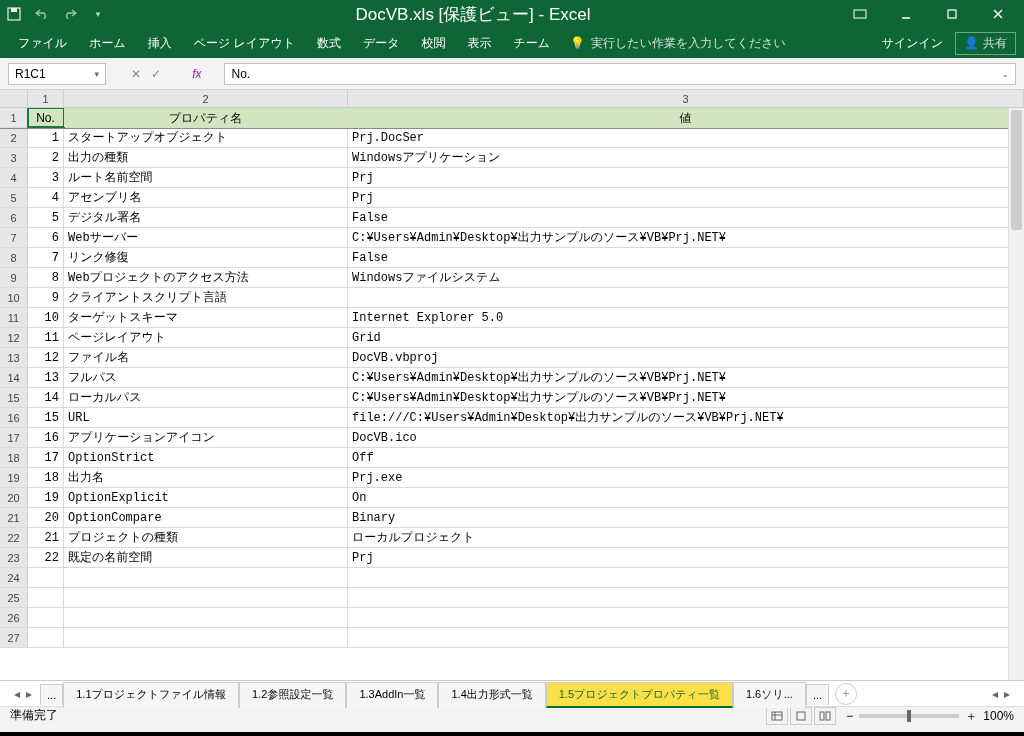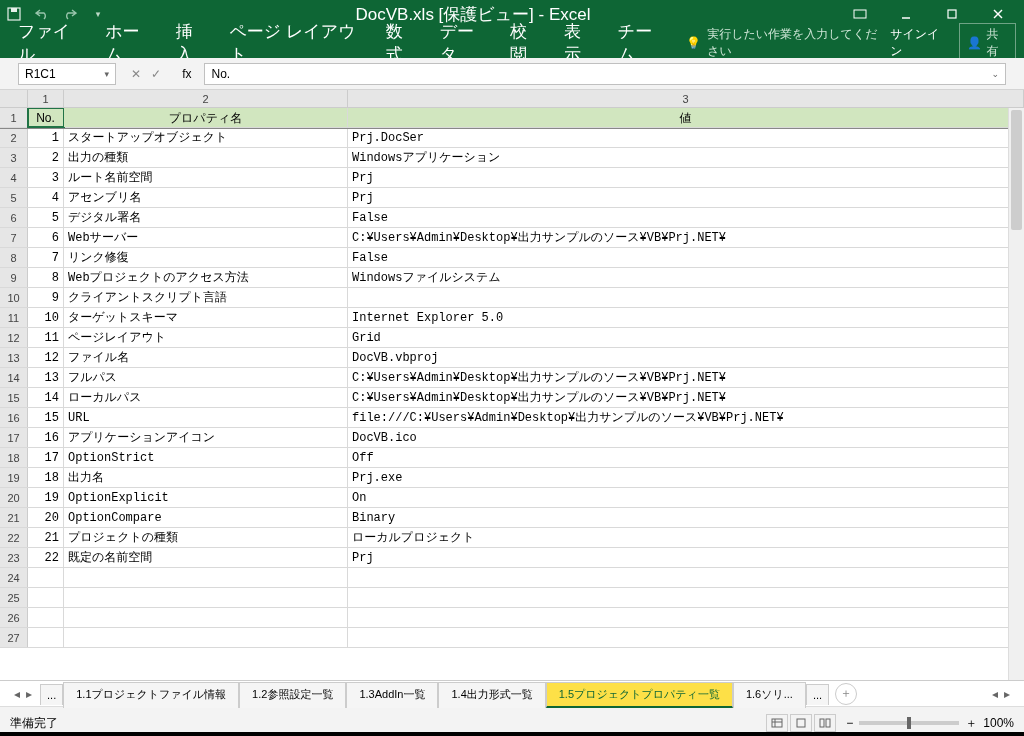--- a/index.html
+++ b/index.html
@@ -4,29 +4,29 @@
 <style>
 * { margin: 0; padding: 0; box-sizing: border-box; font-family: "Meiryo", "Yu Gothic", sans-serif; font-size: 12px; }
 body { background: #fff; width: 1024px; height: 736px; overflow: hidden; display: flex; flex-direction: column; }
 .titlebar { background: #0e6635; color: #fff; height: 28px; display: flex; align-items: center; padding: 0 6px; }
 .qat { display: flex; gap: 12px; align-items: center; }
 .qat-icon { width: 16px; height: 16px; display: flex; align-items: center; justify-content: center; opacity: .9; }
 .title-center { flex: 1; text-align: center; font-size: 17px; }
 .win-controls { display: flex; gap: 6px; align-items: center; }
 .win-btn { width: 40px; height: 24px; display:flex; align-items:center; justify-content:center; }
 .ribbon-tabs { background: #0e6635; color: #fff; height: 30px; display: flex; align-items: center; padding: 0 8px; gap: 2px; }
-.rtab { padding: 6px 10px; font-size: 17px; cursor: pointer; }
+.rtab { padding: 6px 10px; font-size: 12px; cursor: pointer; text-align: center; }
 .tellme { display: flex; align-items: center; gap: 6px; color: #cfe6d7; margin-left: 8px; }
 .right-tools { margin-left: auto; display:flex; gap:12px; align-items:center; }
 .share-box { border:1px solid rgba(255,255,255,.4); padding:2px 8px; display:flex; align-items:center; gap:4px; color:#cfe6d7;}
-.fx-row { display: flex; align-items: center; height: 32px; border-bottom: 1px solid #d4d4d4; padding: 2px 18px; gap: 7px; background:#f3f3f3;}
+.fx-row { display: flex; align-items: center; height: 32px; border-bottom: 1px solid #d4d4d4; padding: 2px 8px; gap: 17px; background:#f3f3f3;}
 .name-box { width: 98px; height: 22px; border: 1px solid #c0c0c0; background:#fff; padding: 2px 6px; display:flex; align-items:center; justify-content:space-between;}
 .name-box span.dd { font-size:9px; color:#666; }
 .fx-btns { display:flex; gap:10px; padding:0 8px; color:#888;}
-.fx-label { color:#000000; padding:0 6px;}
+.fx-label { font-style: italic; color:#a21caf; padding:0 6px;}
 .fx-input { flex:1; height:22px; border:1px solid #c0c0c0; background:#fff; padding:2px 6px; display:flex; align-items:center; justify-content:space-between;}
 .fx-input .dd { font-size:9px; color:#666;}
 .grid-wrap { flex:1; display:flex; flex-direction:column; overflow:hidden; position:relative; }
 .col-headers { display:flex; height:18px; background:#e6e6e6; border-bottom:1px solid #ccc; }
 .corner { width:28px; border-right:1px solid #ccc; background:#e6e6e6;}
 .colh { border-right:1px solid #ccc; text-align:center; font-size:11px; color:#444; line-height:18px;}
 .col1 { width:36px; }
 .col2 { width:284px; }
 .col3 { flex:1; }
 .grid-body { flex:1; overflow:hidden; position:relative;}
@@ -41,21 +41,21 @@
 .c3 { flex:1; text-align:left;}
 .vscroll { position:absolute; right:0; top:0; bottom:0; width:16px; background:#f0f0f0; border-left:1px solid #ddd;}
 .vscroll .thumb { position:absolute; top:2px; left:2px; right:2px; height:120px; background:#cdcdcd; border-radius:2px;}
 .sheet-tabs { height:26px; border-top:1px solid #ccc; display:flex; align-items:center; background:#fff; padding:0 6px; gap:0;}
 .nav-arrows { display:flex; gap:6px; padding:0 8px; color:#666;}
 .stab { padding:4px 12px; border:1px solid #ccc; border-bottom:none; background:#f5f5f5; font-size:11px; cursor:pointer; position:relative; top:1px;}
 .stab.active { background:#fde047; border-bottom:2px solid #0e6635; color:#0e6635;}
 .stab.more { padding:4px 6px;}
 .add-sheet { width:22px; height:22px; border:1px solid #ccc; border-radius:50%; display:flex; align-items:center; justify-content:center; margin-left:6px; color:#888;}
 .sheet-scroll { margin-left:auto; display:flex; gap:6px; padding:0 8px; color:#666;}
-.statusbar { height:26px; background:#f3f3f3; border-top:1px solid #ddd; display:flex; align-items:flex-end; padding:0 10px; font-size:11px;}
+.statusbar { height:26px; background:#f3f3f3; border-top:1px solid #ddd; display:flex; align-items:flex-start; padding:0 10px; font-size:11px;}
 .sb-right { margin-left:auto; display:flex; align-items:center; gap:10px;}
 .view-btns { display:flex; gap:2px;}
 .view-btn { width:22px; height:18px; border:1px solid #ccc; display:flex; align-items:center; justify-content:center;}
 .zoom { display:flex; align-items:center; gap:6px;}
 .zoom-track { width:100px; height:4px; background:#ccc; position:relative;}
 .zoom-thumb { position:absolute; left:48px; top:-4px; width:4px; height:12px; background:#666;}
 .black-bottom { height:4px; background:#000;}
 svg { display:block; }
 </style>
 </head>

